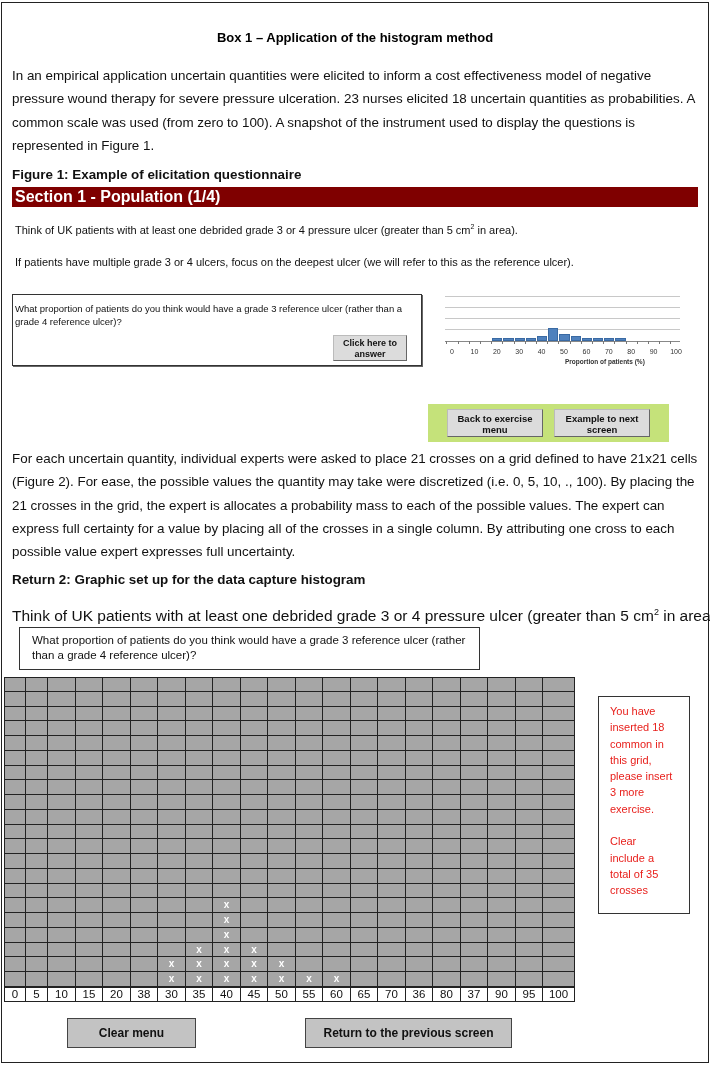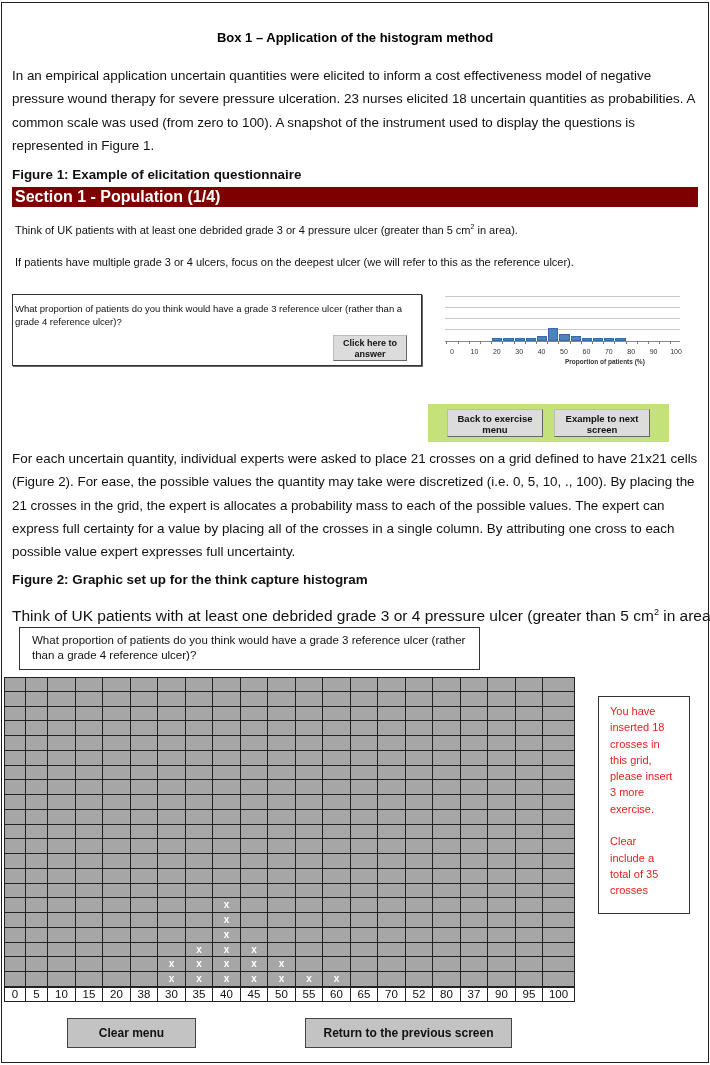--- a/index.html
+++ b/index.html
@@ -108,21 +108,21 @@
     </div>
   <div class="mini-xlabel">Proportion of patients (%)</div>
 </div>
 
 <div class="nav-bar">
   <div class="btn-grey" style="left:19px; top:5px; width:96px; height:28px; padding-top:3px; font-size:9.5px;">Back to exercise menu</div>
   <div class="btn-grey" style="left:126px; top:5px; width:96px; height:28px; padding-top:3px; font-size:9.5px;">Example to next screen</div>
 </div>
 
 <div class="para" style="top:447px;">For each uncertain quantity, individual experts were asked to place 21 crosses on a grid defined to have 21x21 cells (Figure 2). For ease, the possible values the quantity may take were discretized (i.e. 0, 5, 10, ., 100). By placing the 21 crosses in the grid, the expert is allocates a probability mass to each of the possible values. The expert can express full certainty for a value by placing all of the crosses in a single column. By attributing one cross to each possible value expert expresses  full uncertainty.</div>
-<div class="fig-caption" style="top:572px;">Figure 2: Graphic set up for the think capture histogram</div>
+<div class="fig-caption" style="top:572px;">Return 2: Graphic set up for the data capture histogram</div>
 
 <div class="big-think"><span>Think of UK patients with at least one debrided grade 3 or 4 pressure ulcer (greater than 5 cm</span><sup>2</sup><span> in area).</span></div>
 <div class="q2">
   <div class="qtext">What proportion of patients do you think would have a grade 3 reference ulcer (rather than a grade 4 reference ulcer)?</div>
 </div>
 
 <div class="grid" id="grid">
     <div class="grid-row">
       <div class="cell" style="width: 22px;"></div>
       <div class="cell" style="width: 22px;"></div>
@@ -615,33 +615,33 @@
       <div class="cell" style="width: 27px;">38</div>
       <div class="cell" style="width: 28px;">30</div>
       <div class="cell" style="width: 27px;">35</div>
       <div class="cell" style="width: 28px;">40</div>
       <div class="cell" style="width: 27px;">45</div>
       <div class="cell" style="width: 28px;">50</div>
       <div class="cell" style="width: 27px;">55</div>
       <div class="cell" style="width: 28px;">60</div>
       <div class="cell" style="width: 27px;">65</div>
       <div class="cell" style="width: 28px;">70</div>
-      <div class="cell" style="width: 27px;">52</div>
+      <div class="cell" style="width: 27px;">36</div>
       <div class="cell" style="width: 28px;">80</div>
       <div class="cell" style="width: 27px;">37</div>
       <div class="cell" style="width: 28px;">90</div>
       <div class="cell" style="width: 27px;">95</div>
       <div class="cell" style="width: 32px;">100</div>
     </div>
   </div>
 
 <div class="msg-box" id="msg-box" style="color: rgb(232, 32, 28);">
     <div style="min-height: 16.3px;">You have</div>
     <div style="min-height: 16.3px;">inserted 18</div>
-    <div style="min-height: 16.3px;">crosses in</div>
+    <div style="min-height: 16.3px;">common in</div>
     <div style="min-height: 16.3px;">this grid,</div>
     <div style="min-height: 16.3px;">please insert</div>
     <div style="min-height: 16.3px;">3 more</div>
     <div style="min-height: 16.3px;">exercise.</div>
     <div style="min-height: 16.3px;"></div>
     <div style="min-height: 16.3px;">Clear</div>
     <div style="min-height: 16.3px;">include a</div>
     <div style="min-height: 16.3px;">total of 35</div>
     <div style="min-height: 16.3px;">crosses</div>
   </div>

